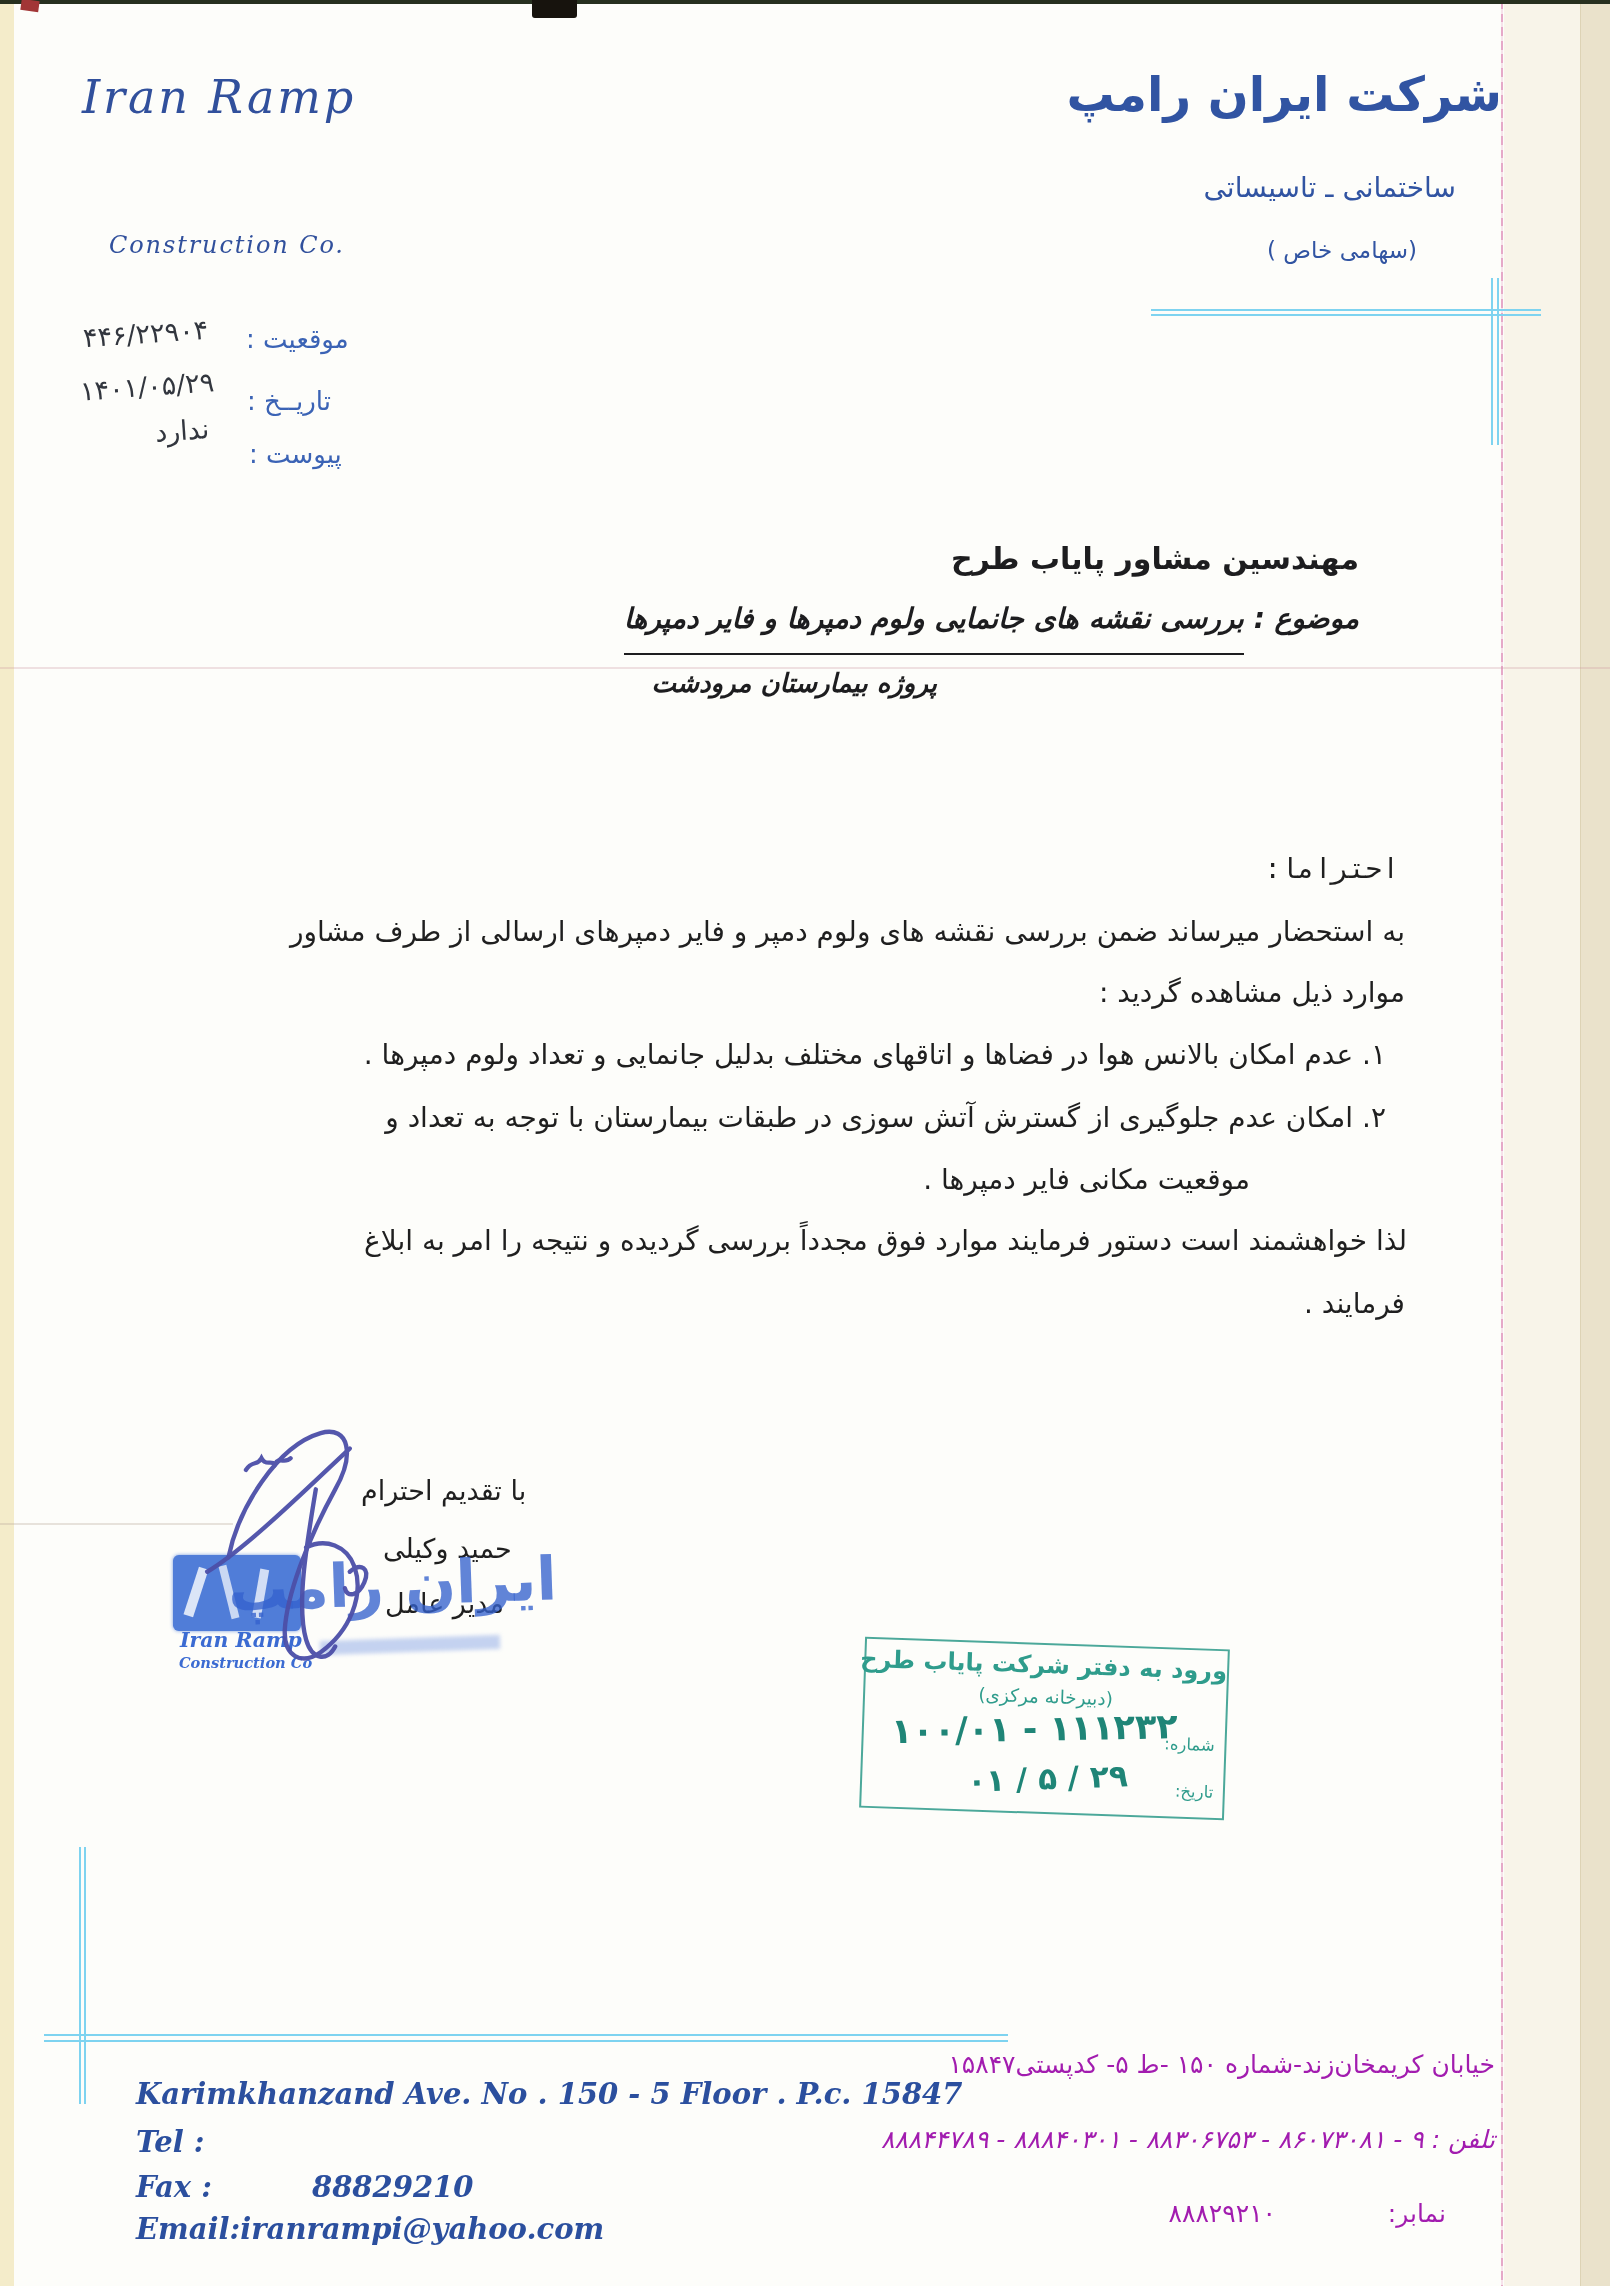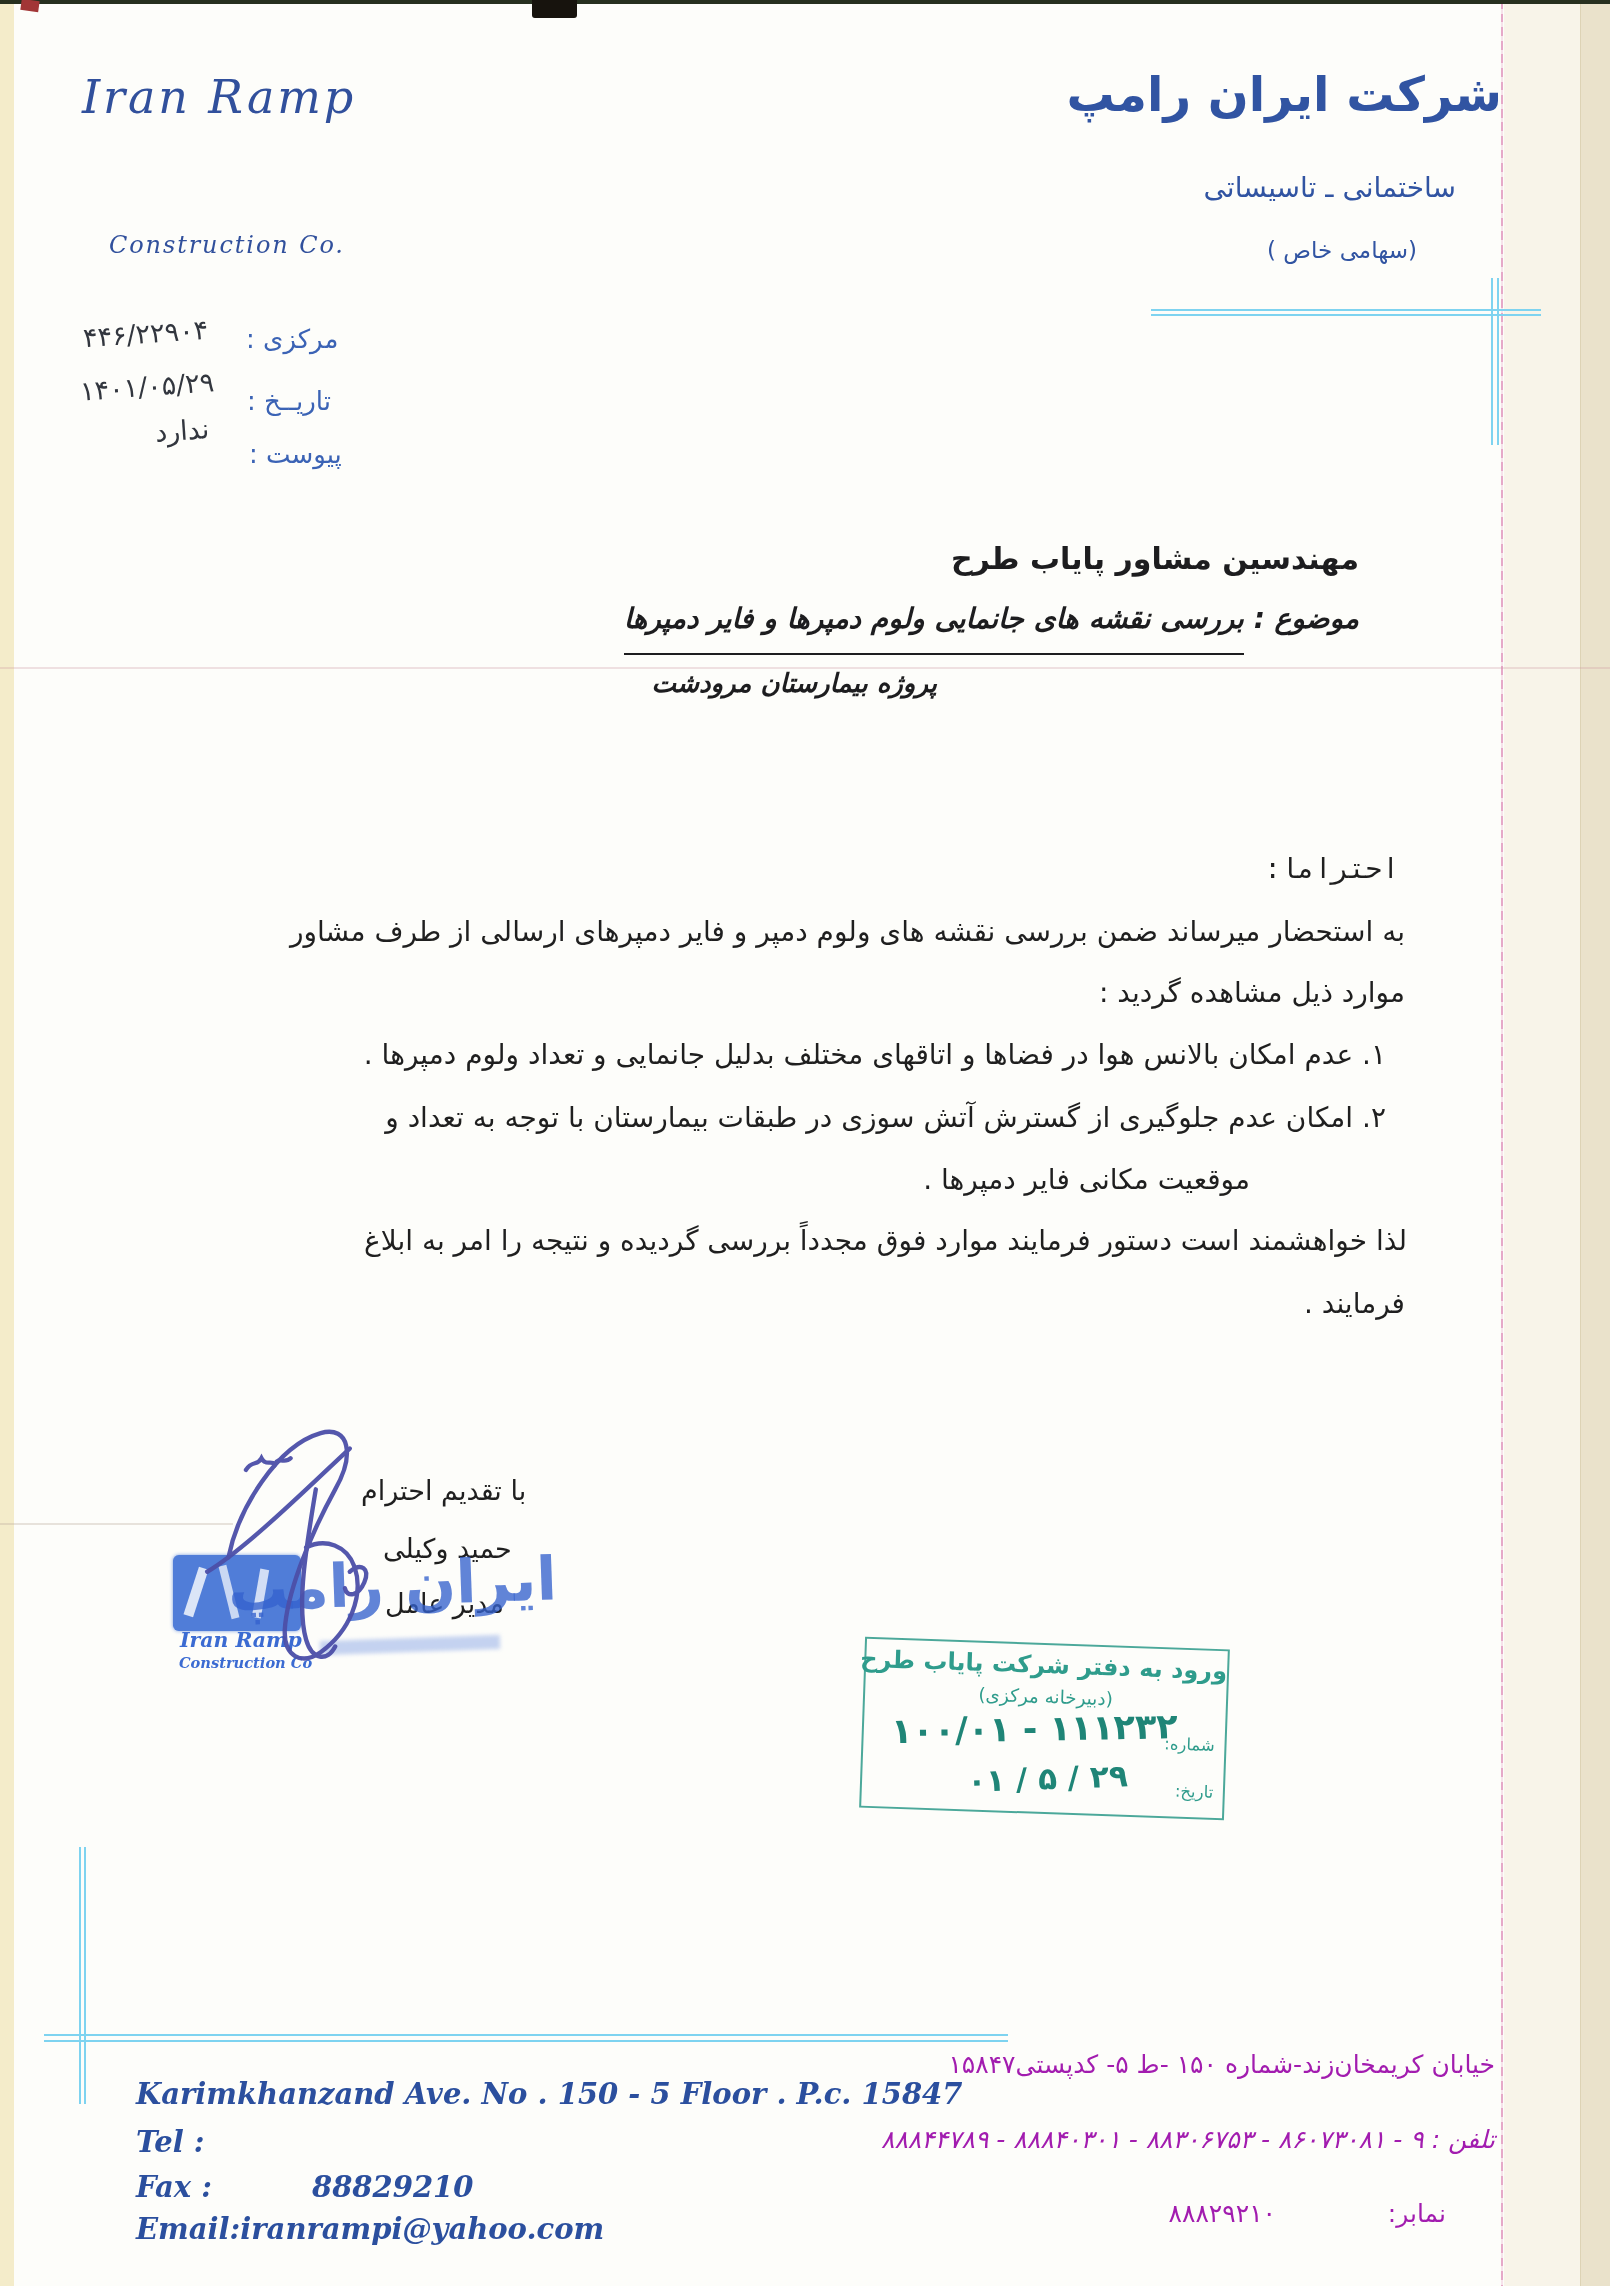--- a/index.html
+++ b/index.html
@@ -74,21 +74,21 @@
   <div class="abs lline" style="left:79px;top:1847px;width:2.4px;height:257px;"></div>
   <div class="abs lline" style="left:84px;top:1847px;width:2.4px;height:257px;"></div>
 
   <div class="abs logo-en nowrap" style="left:82px;top:70px;font-size:46px;letter-spacing:2.9px;">Iran Ramp</div>
   <div class="abs logo-en nowrap" style="left:109px;top:231px;font-size:24px;letter-spacing:1.9px;">Construction Co.</div>
 
   <div class="abs rtl fa-blue" style="right:109px;top:66px;font-size:48px;font-weight:bold;">شرکت ایران رامپ</div>
   <div class="abs rtl fa-blue" style="right:155px;top:171px;font-size:28px;">ساختمانی ـ تاسیساتی</div>
   <div class="abs rtl fa-blue" style="right:194px;top:237px;font-size:23px;">(سهامی خاص )</div>
 
-  <div class="abs rtl meta-label" style="left:246px;top:324px;">مرکزی :</div>
+  <div class="abs rtl meta-label" style="left:246px;top:324px;">موقعیت :</div>
   <div class="abs rtl meta-value" style="left:83px;top:318px;">۴۴۶/۲۲۹۰۴</div>
   <div class="abs rtl meta-label" style="left:247px;top:386px;">تاریــخ :</div>
   <div class="abs rtl meta-value" style="left:80px;top:371px;">۱۴۰۱/۰۵/۲۹</div>
   <div class="abs rtl meta-label" style="left:249px;top:439px;">پیوست :</div>
   <div class="abs rtl meta-value" style="left:155px;top:415px;">ندارد</div>
 
   <div class="abs rtl black-bold" style="right:252px;top:541px;font-size:30px;">مهندسین مشاور پایاب طرح</div>
   <div class="abs rtl black-bold" style="right:252px;top:602px;font-size:28px;font-style:italic;">
     <span>موضوع : </span><span class="u">بررسی نقشه های جانمایی ولوم دمپرها و فایر دمپرها</span>
   </div>

